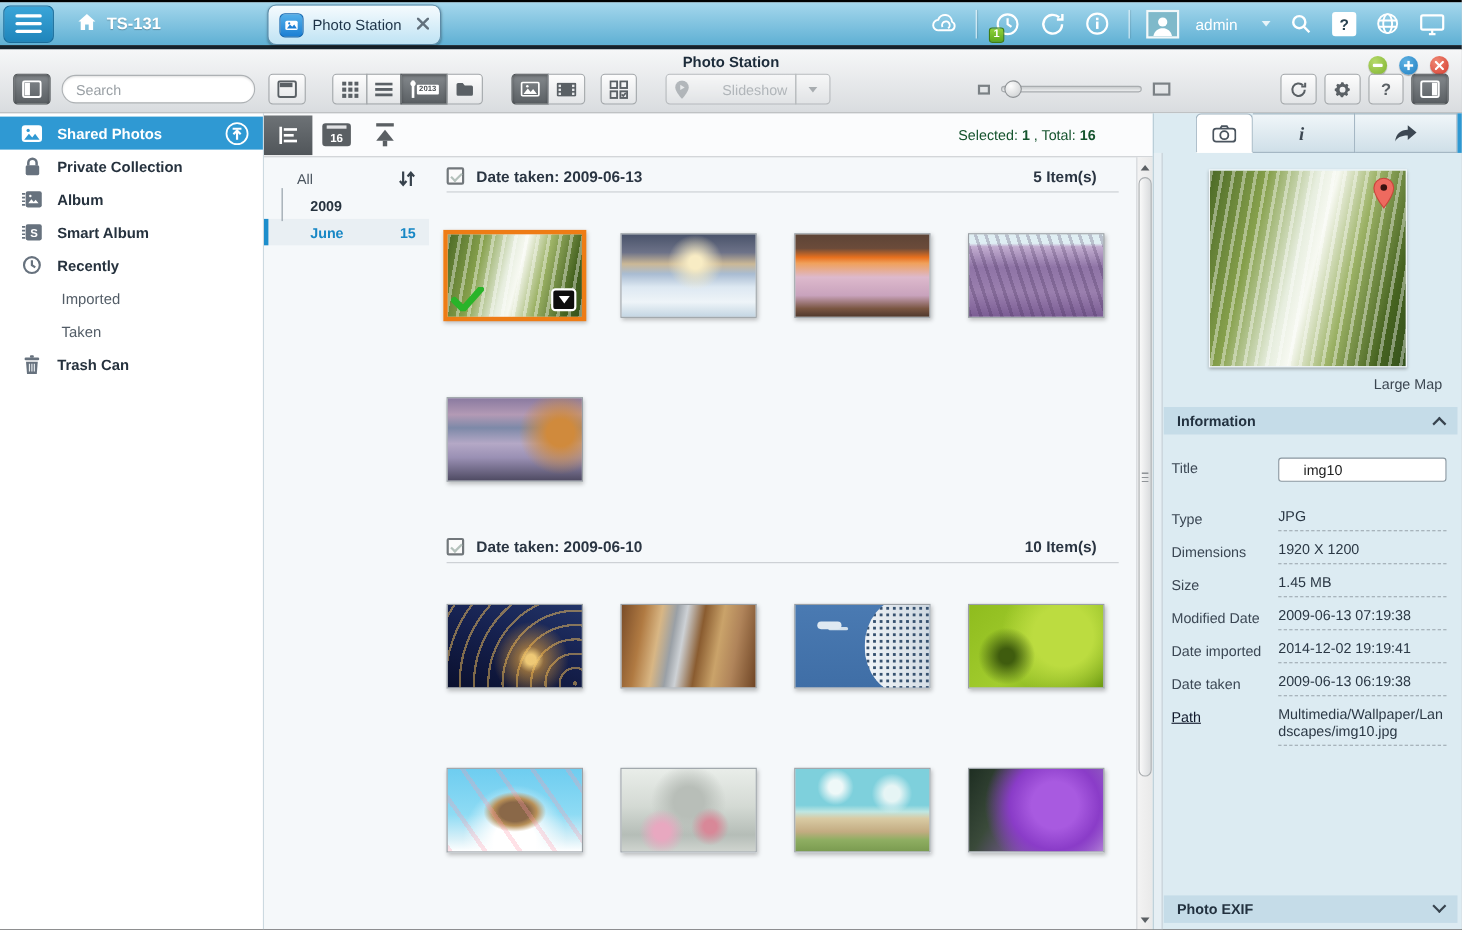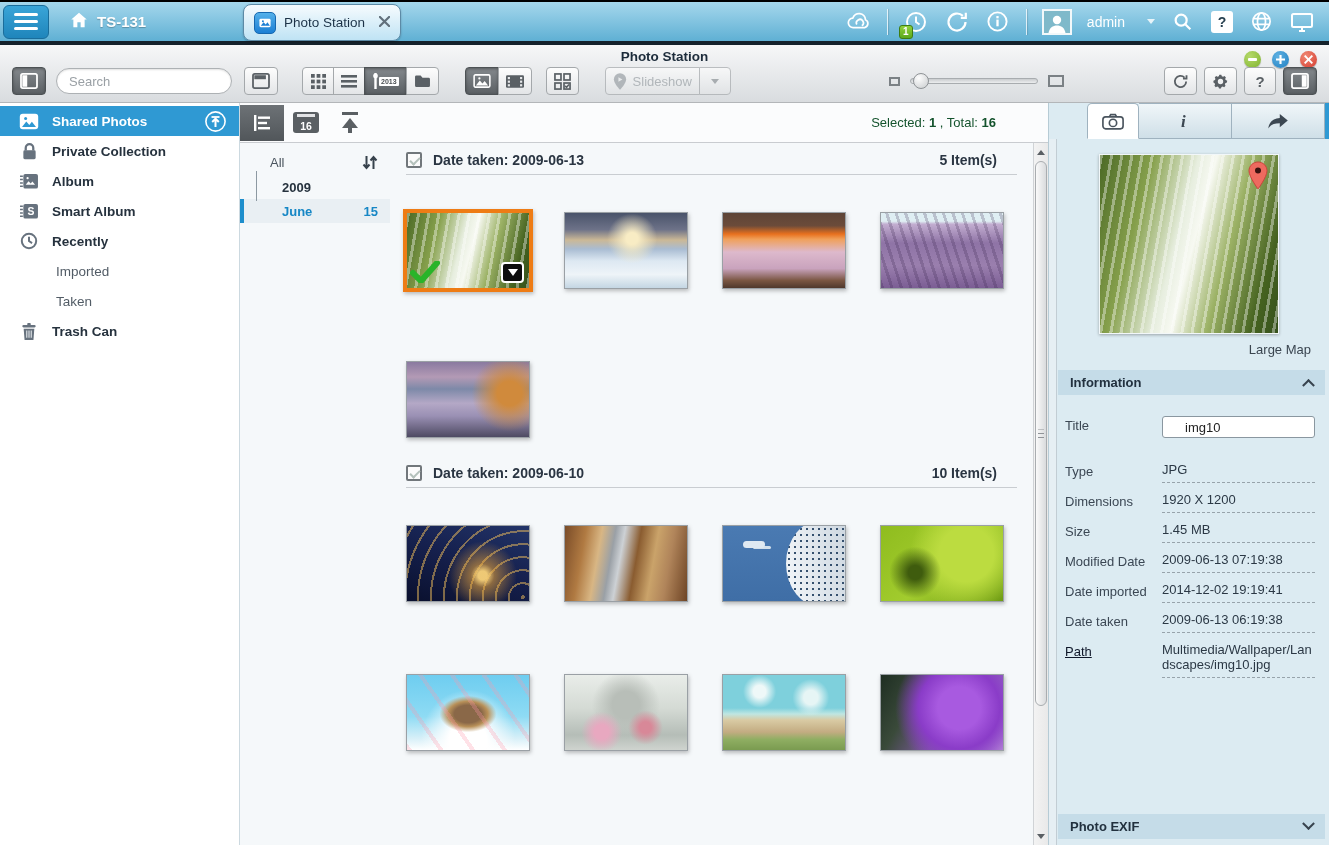--- a/index.html
+++ b/index.html
@@ -43,21 +43,21 @@
   .wbtn span{display:block;background:#fff;}
   .wbtn.min span{width:9px;height:2.5px;border-radius:1px;}
   .wbtn.add span{width:9px;height:9px;clip-path:polygon(38% 0,62% 0,62% 38%,100% 38%,100% 62%,62% 62%,62% 100%,38% 100%,38% 62%,0 62%,0 38%,38% 38%);}
   .wbtn.cls span{width:9px;height:9px;clip-path:polygon(15% 0,50% 35%,85% 0,100% 15%,65% 50%,100% 85%,85% 100%,50% 65%,15% 100%,0 85%,35% 50%,0 15%);}
   .controls{position:absolute;left:12px;right:12px;bottom:6px;height:30px;display:flex;align-items:center;}
   .btn{height:28px;min-width:32px;border:1px solid #a4a8ab;border-radius:4px;background:linear-gradient(#fdfdfd,#e3e5e7);
        display:flex;align-items:center;justify-content:center;padding:0 7px;cursor:pointer;color:#555c61;}
   .btn.dark{background:linear-gradient(#84898d,#5b6064);border-color:#4d5255;color:#fff;box-shadow:inset 0 1px 3px rgba(0,0,0,.35);}
   .seg{display:flex;}
   .seg .btn{border-radius:0;margin-left:-1px;}
-  .seg .btn:first-child{border-radius:4px 0 0 4px;margin-left:12px;}
+  .seg .btn:first-child{border-radius:4px 0 0 4px;margin-left:12px;gap:24px;}
   .seg .btn:last-child{border-radius:0 4px 4px 0;}
   .searchpill{width:176px;height:26px;border:1px solid #adb1b4;border-radius:13px;background:#fff;margin:0 12px 0 10px;
               display:flex;align-items:center;padding:0 10px;box-shadow:inset 0 1px 2px rgba(0,0,0,.12);}
   .searchpill input{flex:1;border:none;outline:none;font-size:13px;color:#444;background:transparent;font-family:inherit;}
   .searchpill input::placeholder{color:#9aa0a5;}
   .tl-flag{font-size:7px;font-weight:bold;background:#fff;color:#4a4f53;padding:0 2px;border-radius:1px;line-height:9px;}
   .btn.dark .tl-flag{background:#fff;color:#4a4f53;}
   .slide-label{color:#9aa0a5;font-size:13px;margin-left:6px;}
   .tri-dn{width:0;height:0;border-left:4px solid transparent;border-right:4px solid transparent;border-top:5px solid #8c9296;}
   .zoomgrp{margin-left:auto;margin-right:100px;display:flex;align-items:center;gap:10px;}
@@ -579,21 +579,21 @@
                   <i></i>
                 </span>
               </div>
               <div class="thumb ph-iceberg"></div>
               <div class="thumb ph-canyon"></div>
               <div class="thumb ph-lavender"></div>
             </div>
             <div class="photo-row" style="margin-top: 72px;">
               <div class="thumb ph-ocean"></div>
             </div>
-            <div class="sec-header" style="margin-top: 20px;">
+            <div class="sec-header" style="margin-top: 44px;">
               <span class="cb"></span>
               <span class="sec-title">Date taken: 2009-06-10</span>
               <span class="sec-count">10 Item(s)</span>
             </div>
             <div class="photo-row" style="margin-top: 37px;">
               <div class="thumb ph-tunnel"></div>
               <div class="thumb ph-metal"></div>
               <div class="thumb ph-dome"></div>
               <div class="thumb ph-succulent"></div>
             </div>

